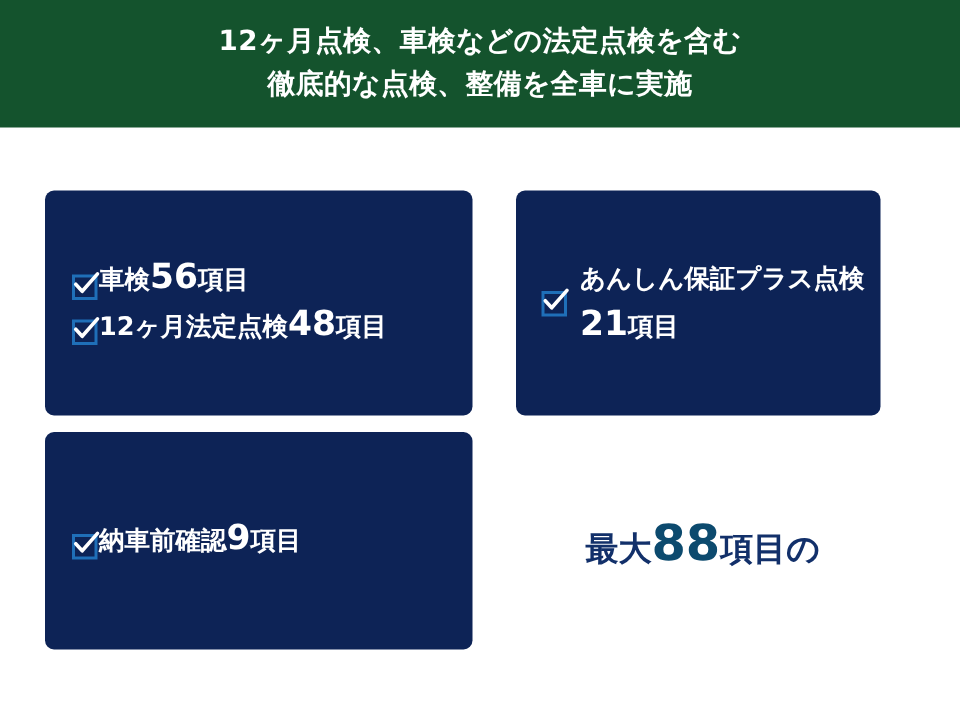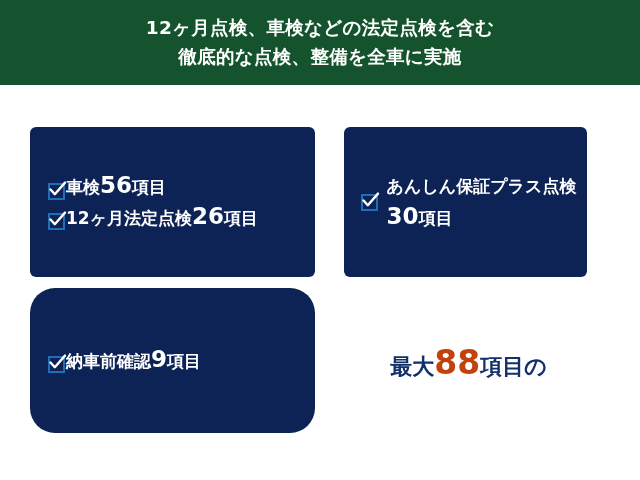--- a/index.html
+++ b/index.html
@@ -39,21 +39,21 @@
 
   
   .card {
     position: absolute;
     background: #0d2356;
     border-radius: 6px;
     box-sizing: border-box;
   }
   #card-inspection   { left: 30px;  top: 127px; width: 285px; height: 150px; }
   #card-warranty     { left: 325px; top: 127px; width: 243px; height: 150px; margin-left: 19px; }
-  #card-predelivery  { left: 30px;  top: 288px; width: 285px; height: 145px; border-radius: 25px; }
+  #card-predelivery  { left: 30px;  top: 288px; width: 285px; height: 145px; }
 
   .card-inner {
     position: absolute;
     left: 0; right: 0; top: 0; bottom: 0;
     display: flex;
     flex-direction: column;
     justify-content: center;
     padding: 0 18px;
     box-sizing: border-box;
   }
@@ -135,21 +135,21 @@
     gap: 7px;
   }
   .summary-line {
     color: #12306a;
     font-weight: bold;
     font-size: 22px;
     line-height: 1.15;
     white-space: nowrap;
   }
   .summary-num {
-    color: #c2410c;
+    color: #0c4a6e;
     font-size: 33px;
     line-height: 1;
   }
 </style>
 </head>
 <body>
 
 <div class="header">
   <div class="header-line">12ヶ月点検、車検などの法定点検を含む</div>
   <div class="header-line">徹底的な点検、整備を全車に実施</div>
@@ -169,37 +169,37 @@
     </div>
 
 
     <div class="row">
       <span class="cb">
         <span class="cb-box"></span>
         <svg viewBox="0 0 20 20" aria-hidden="true">
           <path d="M3.5 9.5 L7.8 14.2 L18 2.6" fill="none" stroke="#ffffff" stroke-width="2.4" stroke-linecap="round" stroke-linejoin="round"></path>
         </svg>
       </span>
-      <span class="txt"><span>12ヶ月法定点検</span><span class="big">26</span><span>項目</span></span>
+      <span class="txt"><span>12ヶ月法定点検</span><span class="big">48</span><span>項目</span></span>
     </div>
 
   </div>
 </div>
 
 <div class="card" id="card-warranty">
   <div class="card-inner">
     <span class="cb">
       <span class="cb-box"></span>
       <svg viewBox="0 0 20 20" aria-hidden="true">
         <path d="M3.5 9.5 L7.8 14.2 L18 2.6" fill="none" stroke="#ffffff" stroke-width="2.4" stroke-linecap="round" stroke-linejoin="round"></path>
       </svg>
     </span>
     <div class="two-lines">
       <span class="txt">あんしん保証プラス点検</span>
-      <span class="txt"><span class="big">30</span><span>項目</span></span>
+      <span class="txt"><span class="big">21</span><span>項目</span></span>
     </div>
   </div>
 </div>
 
 <div class="card" id="card-predelivery">
   <div class="card-inner">
     <div class="row">
       <span class="cb">
         <span class="cb-box"></span>
         <svg viewBox="0 0 20 20" aria-hidden="true">

